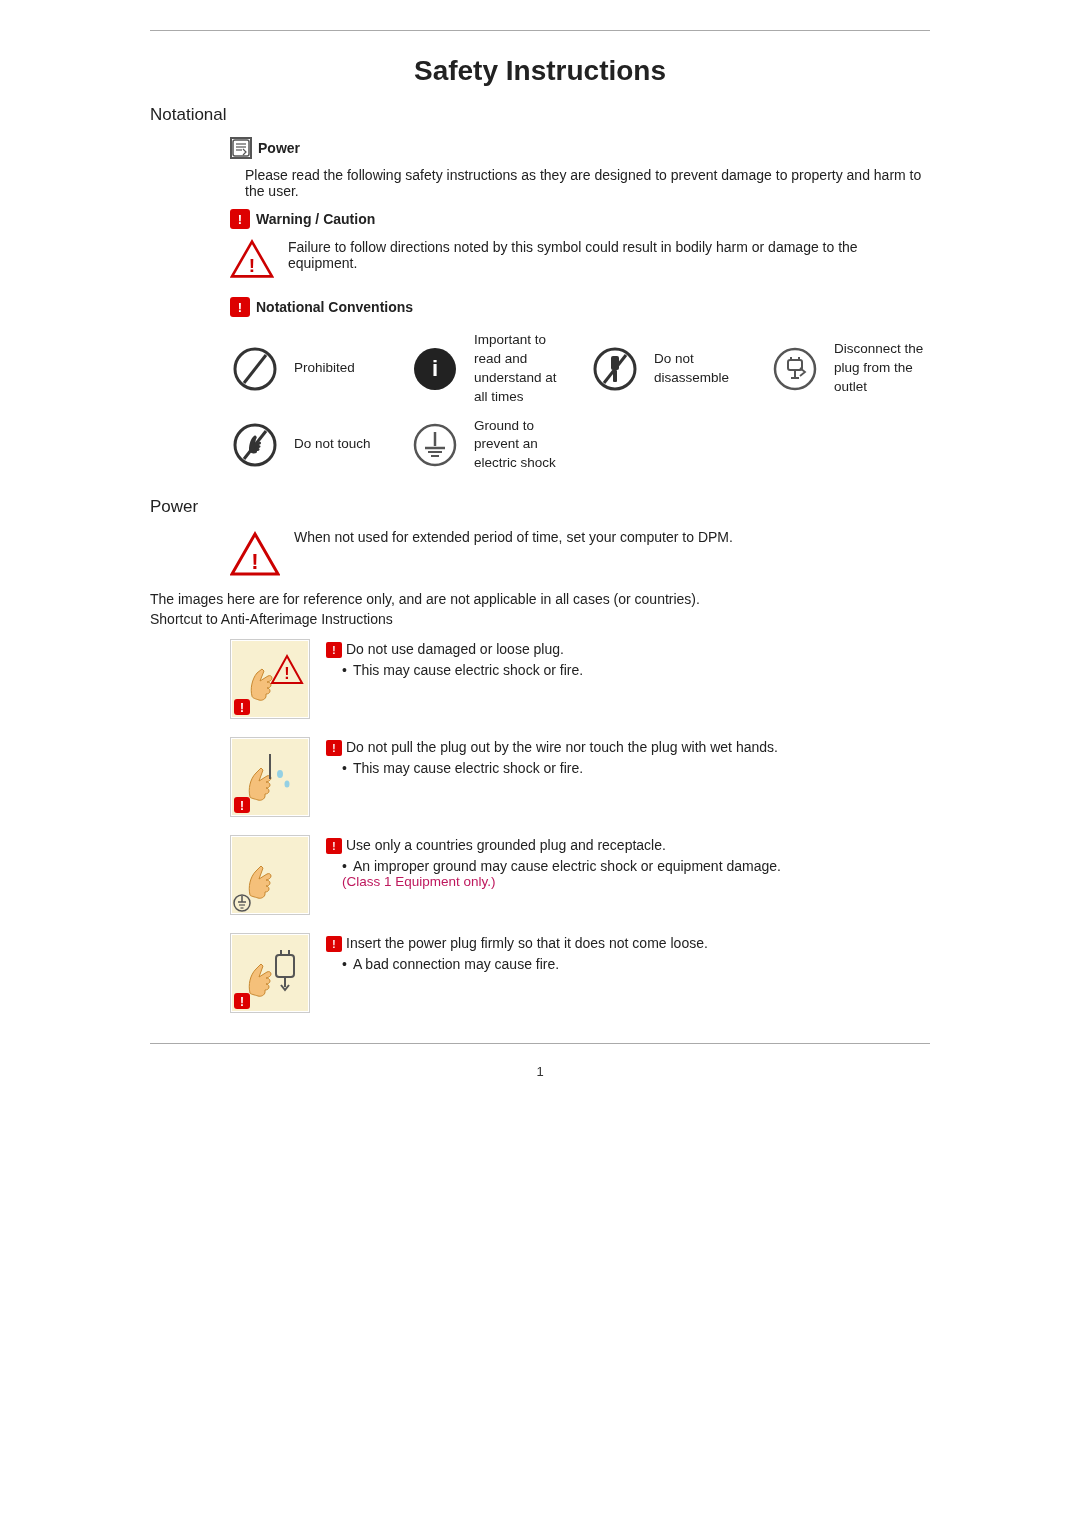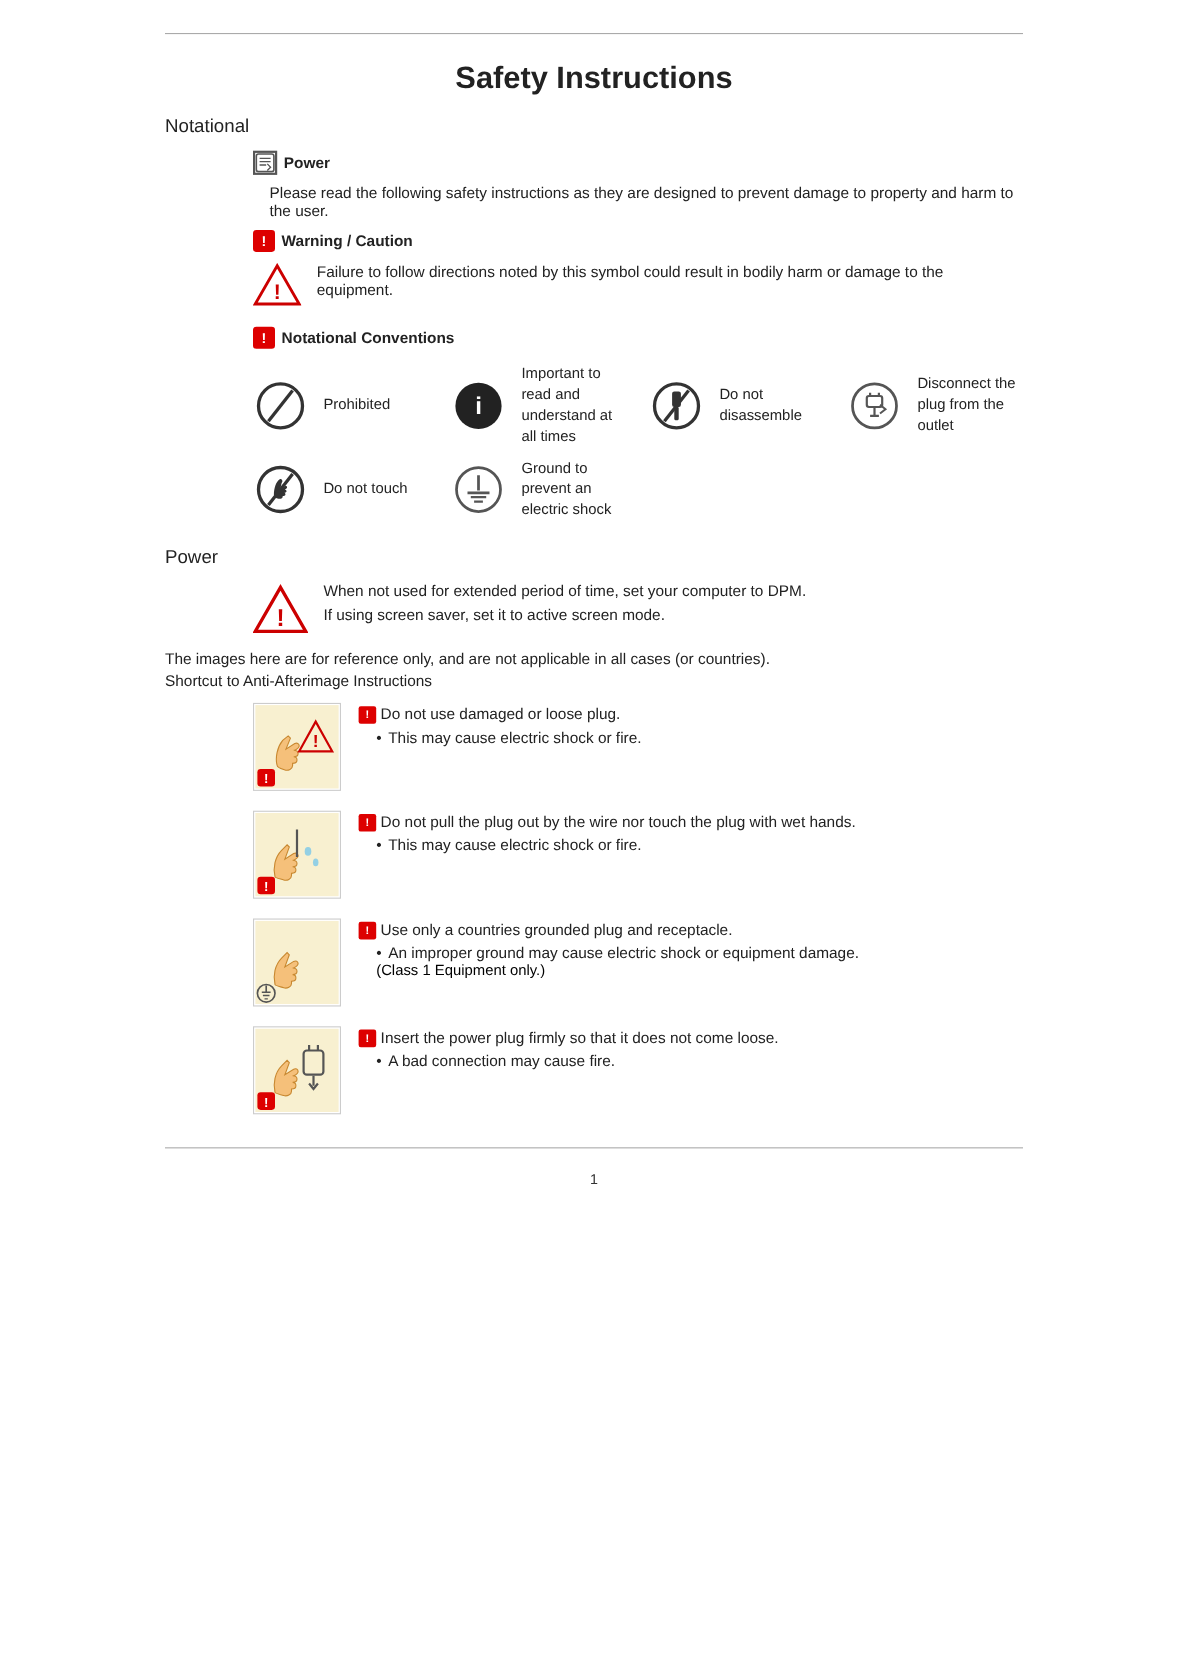--- a/index.html
+++ b/index.html
@@ -194,21 +194,21 @@
       margin-left: 16px;
       position: relative;
     }
     .bullet-point::before {
       content: '•';
       margin-right: 6px;
     }
     .sub-note {
       margin-left: 16px;
       font-size: 13.5px;
-      color: #000000;
+      color: #be185d;
     }
     .page-number {
       text-align: center;
       margin-top: 20px;
       font-size: 13px;
       color: #333;
     }
   </style>
 </head>
 <body>
@@ -337,21 +337,20 @@
 
   <h2 class="section-title">Power</h2>
 
   <div class="warning-block-power">
     <svg width="50" height="46" viewBox="0 0 50 46" style="flex-shrink:0;margin-top:2px;">
       <polygon points="25,3 48,43 2,43" fill="none" stroke="#c00" stroke-width="3"></polygon>
       <text x="25" y="38" text-anchor="middle" font-size="22" font-weight="bold" fill="#c00">!</text>
     </svg>
     <div class="power-text-block">
       <p>When not used for extended period of time, set your computer to DPM.</p>
-      <p>If using screen saver, set it to active screen mode.</p>
     </div>
   </div>
 
   <div class="power-block">
     <p style="margin-bottom:4px;">The images here are for reference only, and are not applicable in all cases (or countries).</p>
     <p>Shortcut to Anti-Afterimage Instructions</p>
   </div>
 
   <div class="power-items">
 

